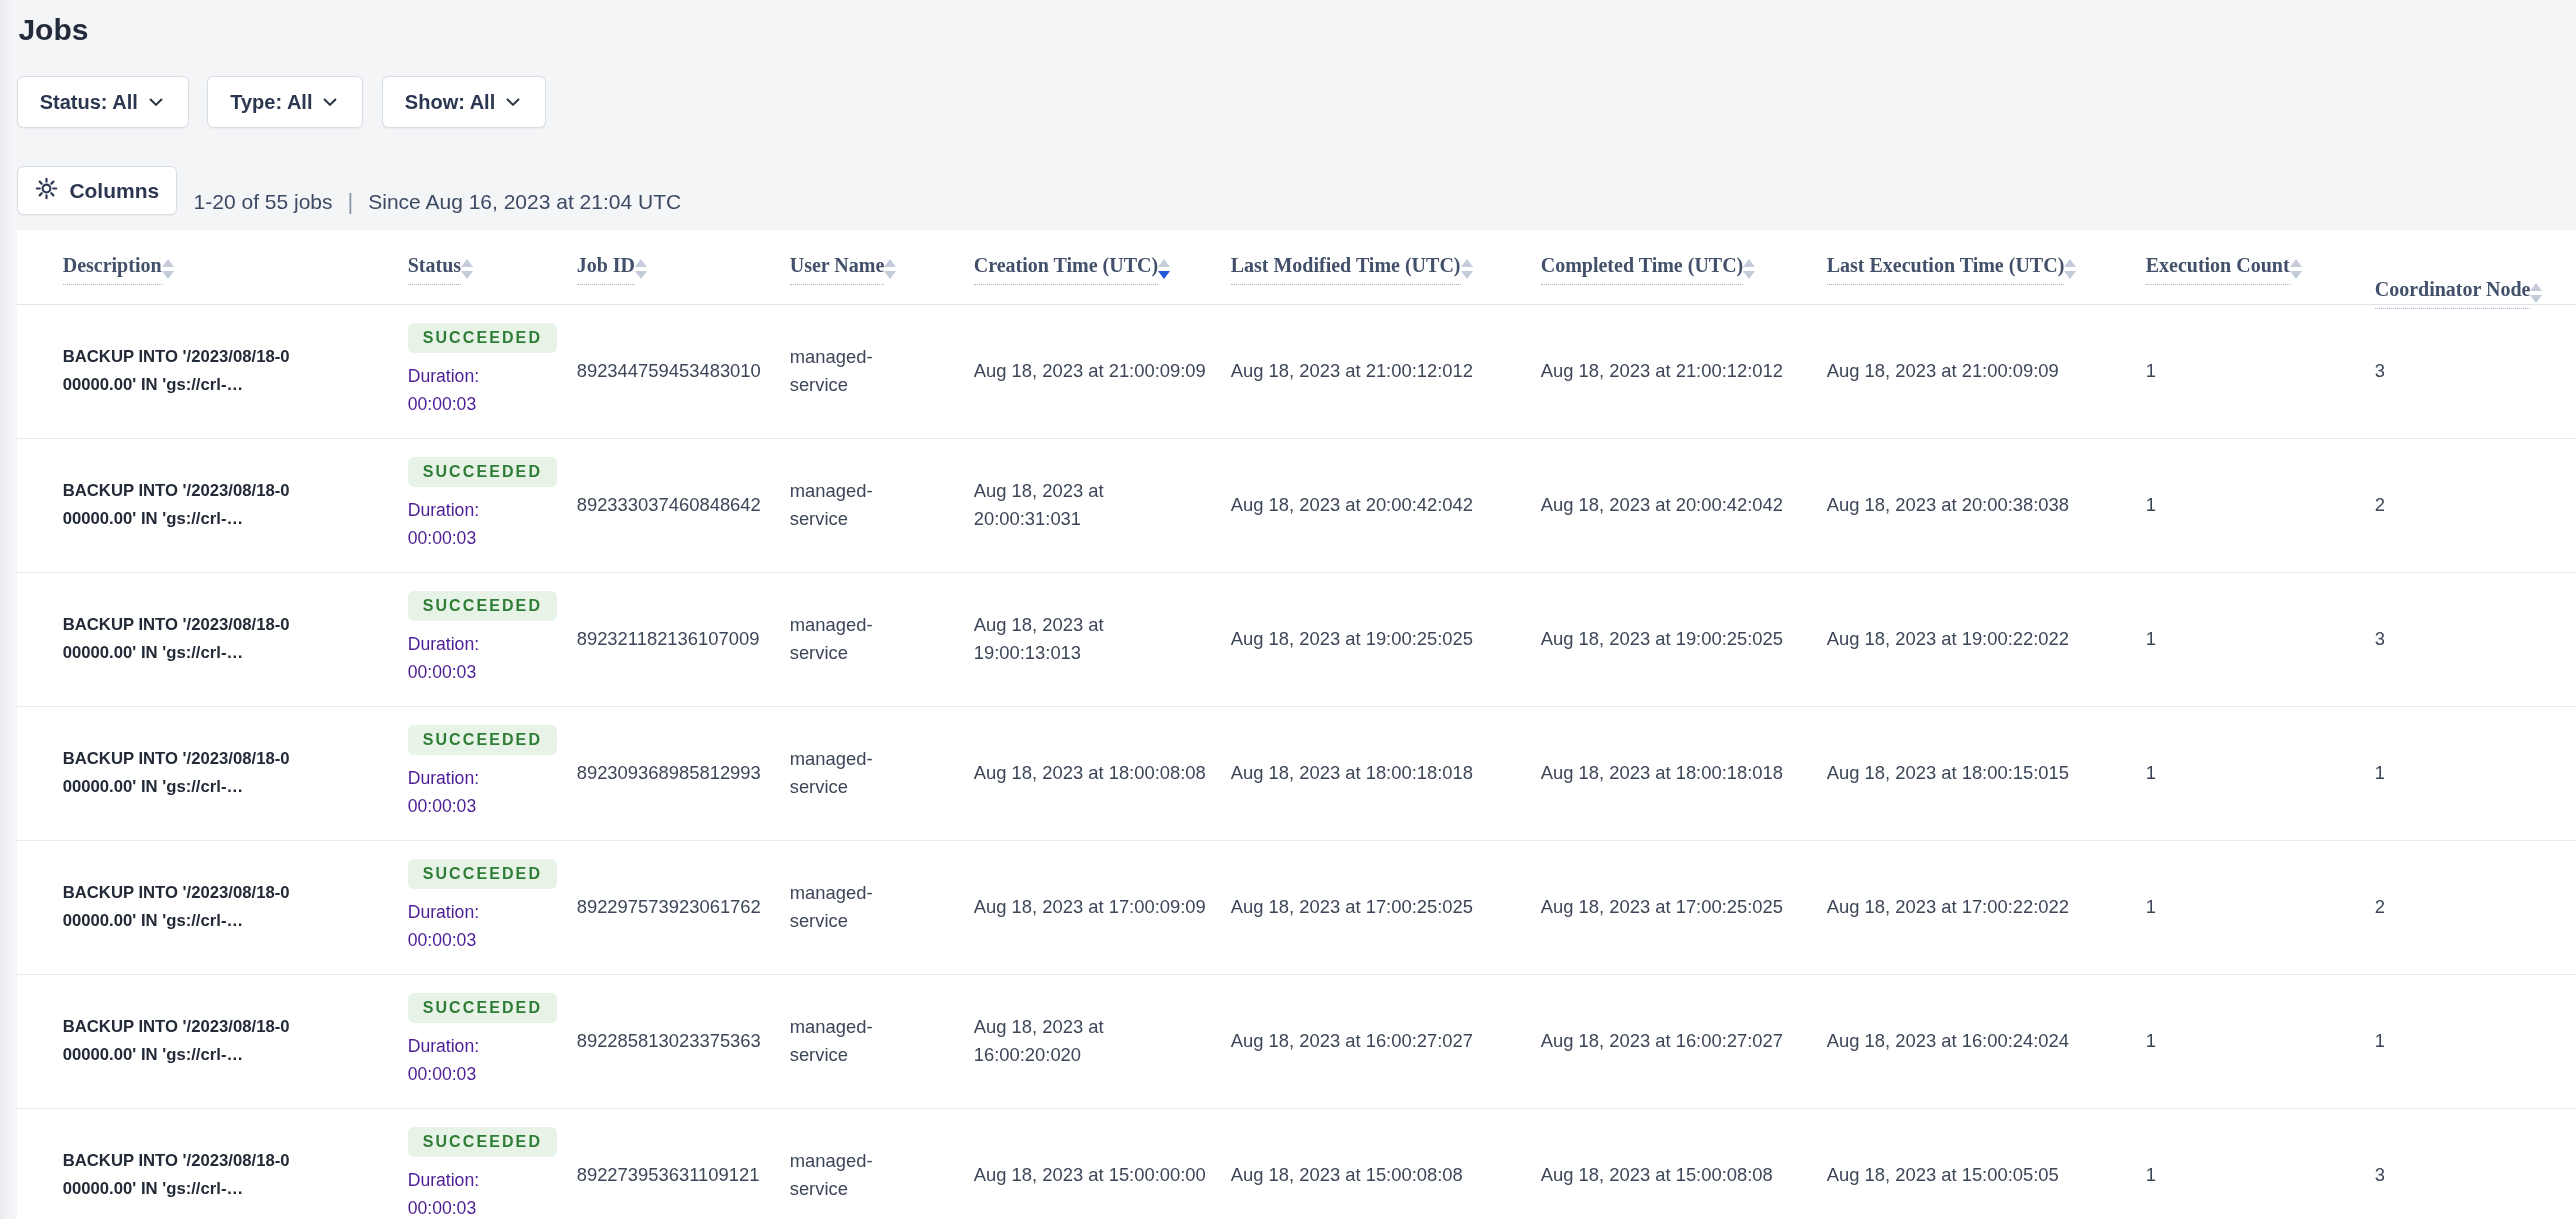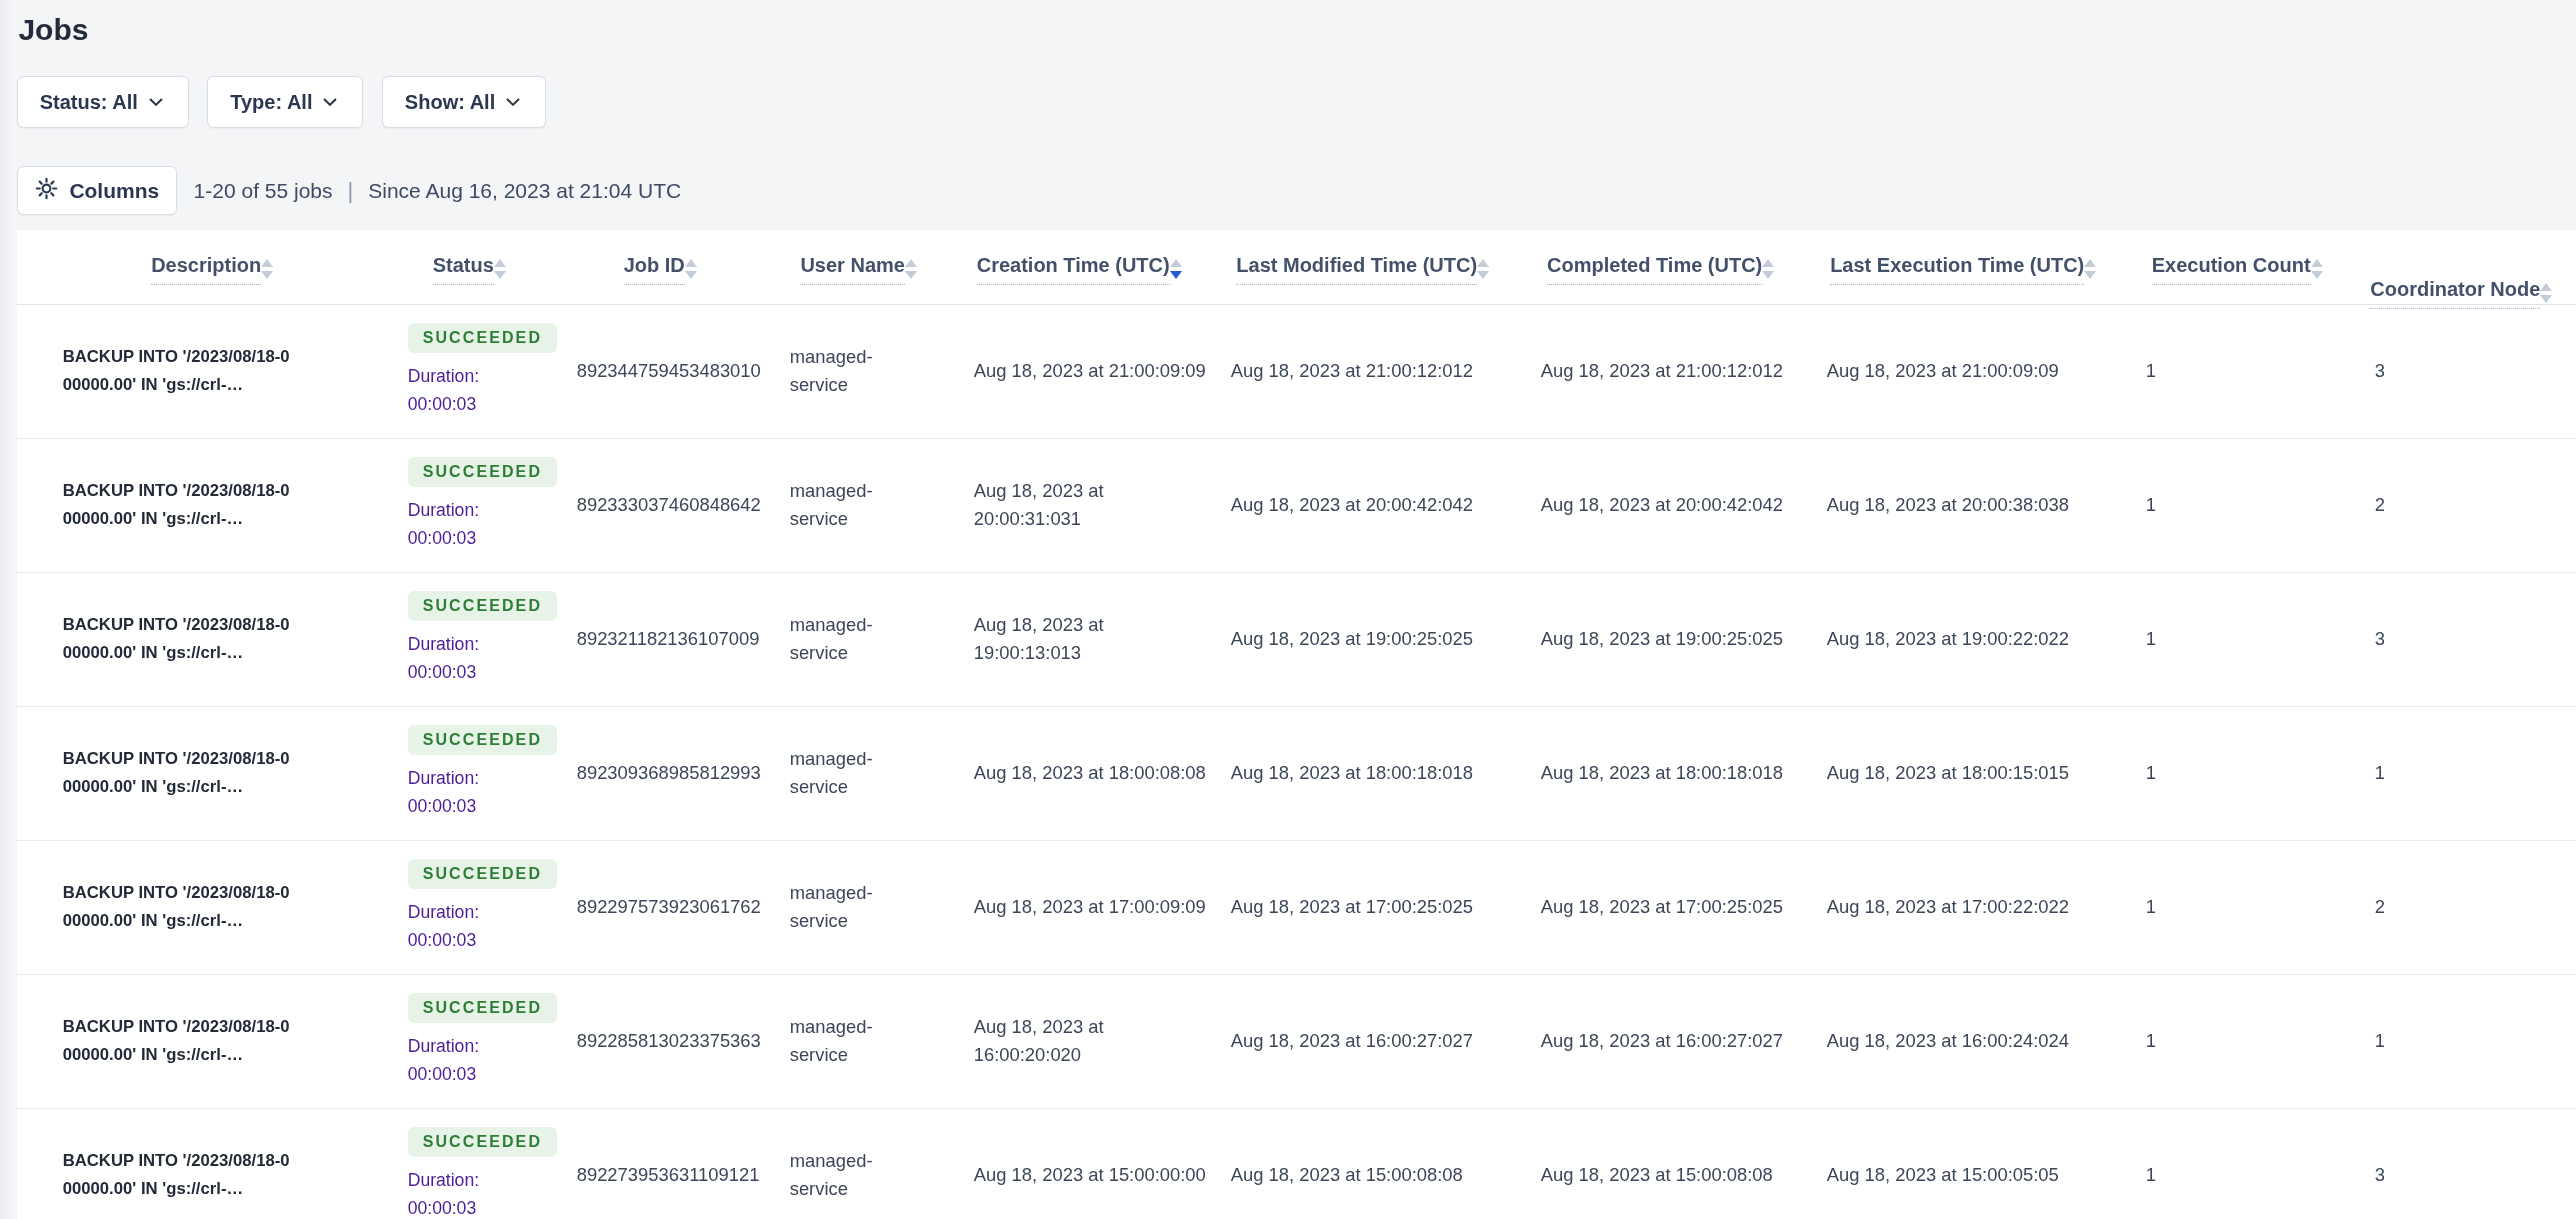--- a/index.html
+++ b/index.html
@@ -31,21 +31,21 @@
     height: 52px; padding: 0 22px;
     background: #ffffff;
     border: 0.8px solid #d8dde5; border-radius: 6.7px;
     box-shadow: 0 0.8px 1.7px rgba(16,24,40,.05);
     font-family: inherit; font-size: 20px; font-weight: 600; color: #2b3750;
     cursor: pointer;
   }
   .filter-btn svg { display: block; }
 
   
-  .toolbar { display: flex; align-items: center; margin: 38px 0 0 16.7px; height: 49px; }
+  .toolbar { display: flex; align-items: flex-end; margin: 38px 0 0 16.7px; height: 49px; }
   .columns-btn {
     display: flex; align-items: center; gap: 10px;
     height: 49px; padding: 0 16.7px;
     background: #ffffff;
     border: 0.8px solid #d8dde5; border-radius: 6.7px;
     box-shadow: 0 0.8px 1.7px rgba(16,24,40,.05);
     font-family: inherit; font-size: 21px; font-weight: 700; color: #2b3750;
     cursor: pointer;
   }
   .toolbar-meta { display: flex; align-items: center; gap: 15px; margin-left: 16.7px; font-size: 21px; color: #3c4a63; }
@@ -58,22 +58,22 @@
     background: #ffffff;
     min-height: 1004px;
   }
   .grid-cols {
     display: grid;
     grid-template-columns: 345px 169px 213px 184px 257px 310px 286px 319px 229px 180px;
     padding-left: 46px;
   }
   .thead { height: 75px; align-items: center; border-bottom: 1.7px solid #dfe3ea; }
   .th {
-    display: flex; align-items: center; justify-content: center;
-    padding-right: 46px; cursor: pointer;
+    display: flex; align-items: center; justify-content: flex-start;
+    padding-right: 46px; cursor: pointer; font-family: Liberation Serif, serif;
   }
   .th:last-child { padding-right: 6.7px; margin-top: 48px; }
   .th-label {
     font-size: 20px; font-weight: 700; color: #42506a;
     border-bottom: 1.7px dotted #a6b1c2; padding-bottom: 7.5px;
     white-space: nowrap;
   }
   .sorter { display: flex; flex-direction: column; gap: 4.2px; flex: none; }
   .sorter i { display: block; width: 0; height: 0; border-left: 6.7px solid transparent; border-right: 6.7px solid transparent; }
   .sorter .up   { border-bottom: 8.4px solid #c4ccda; }

